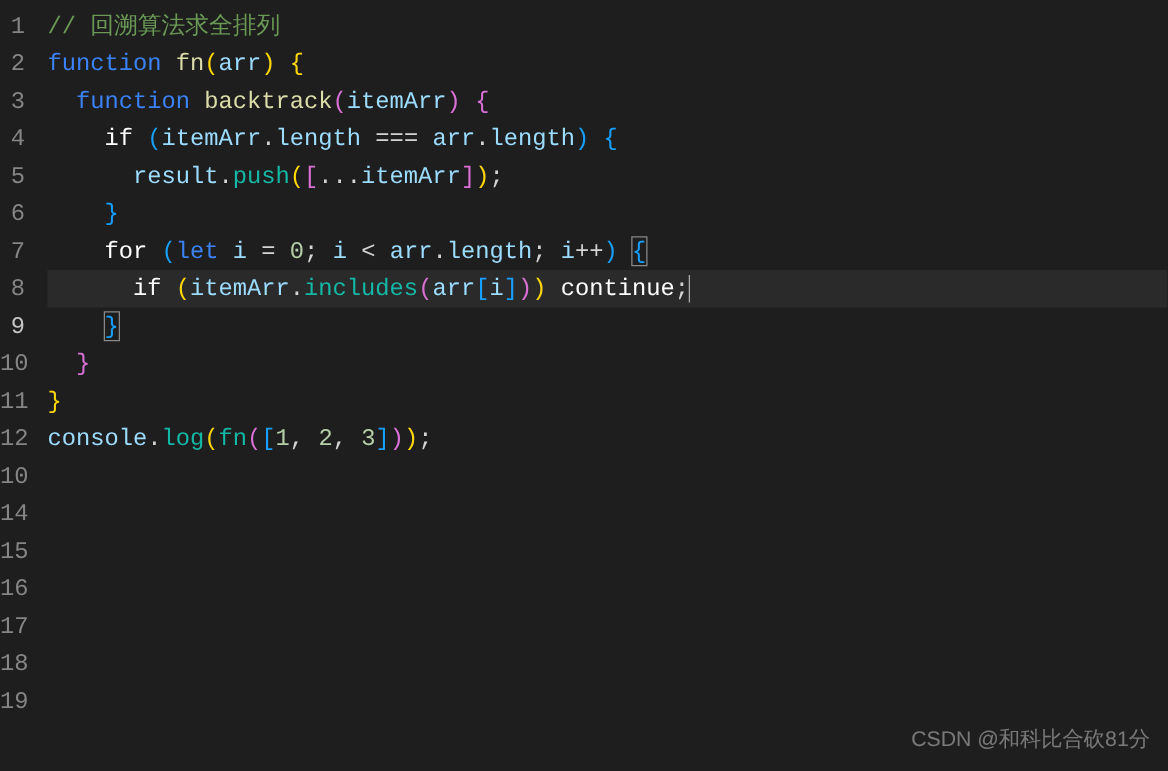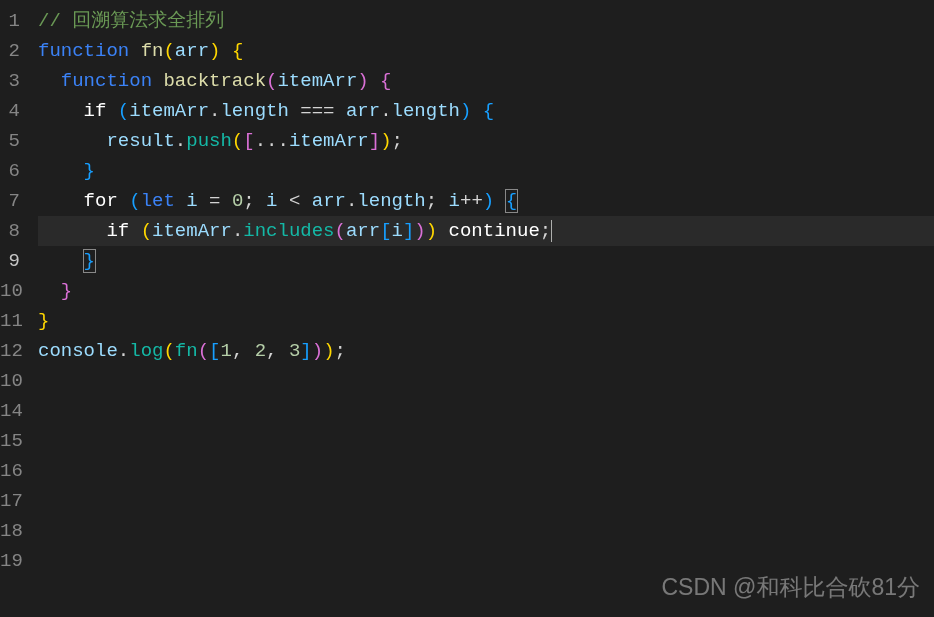--- a/index.html
+++ b/index.html
@@ -77,21 +77,21 @@
       height: 22px;
       background: #aeafad;
       vertical-align: middle;
       margin-left: 0px;
     }
     .watermark {
       position: absolute;
       bottom: 14px;
       right: 14px;
       color: rgba(255,255,255,0.4);
-      font-size: 23px;
+      font-size: 17px;
       font-family: sans-serif;
     }
   </style>
 </head>
 <body>
 
 <div class="breadcrumb"></div>
 
 <div class="editor">
   <div class="gutter">

